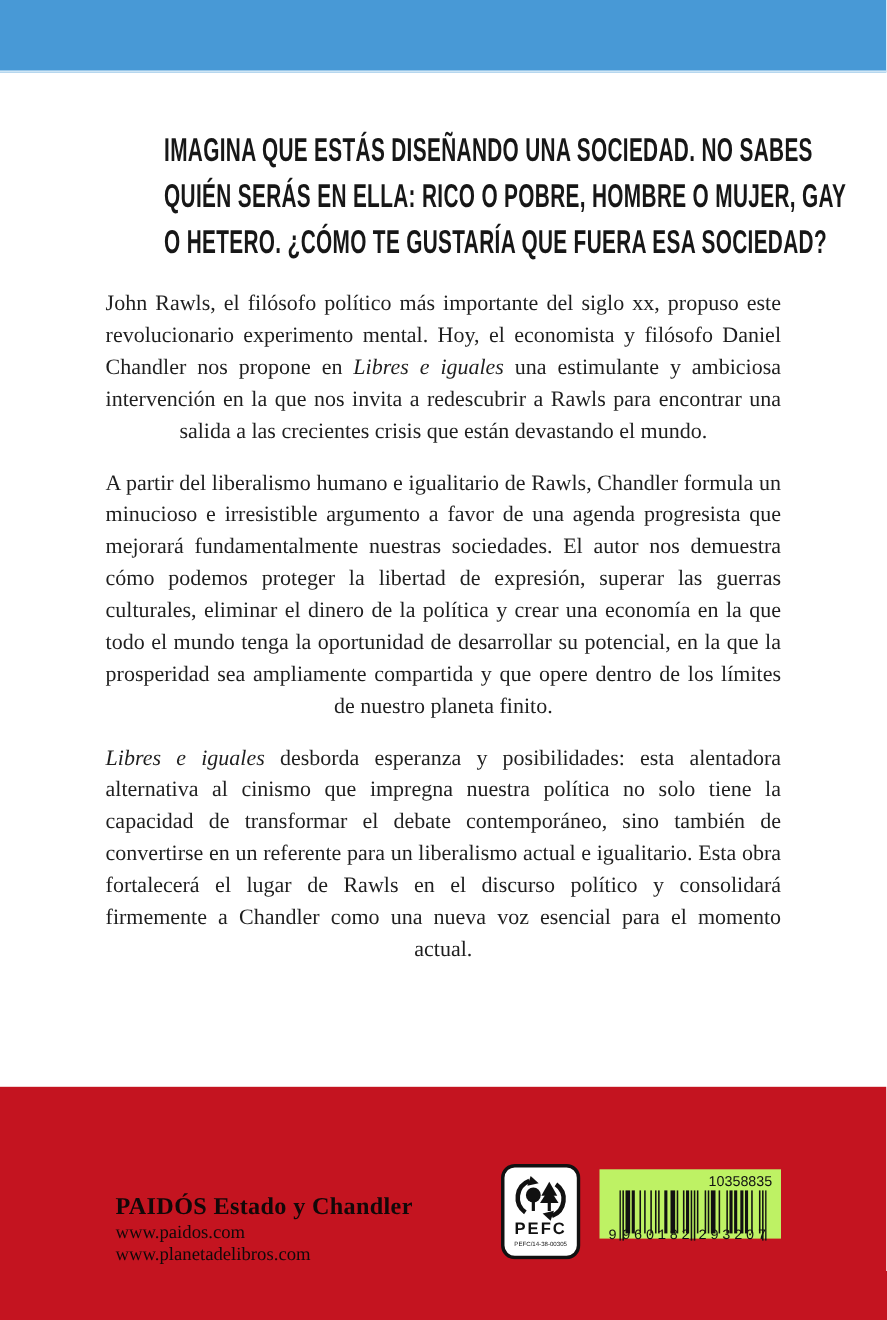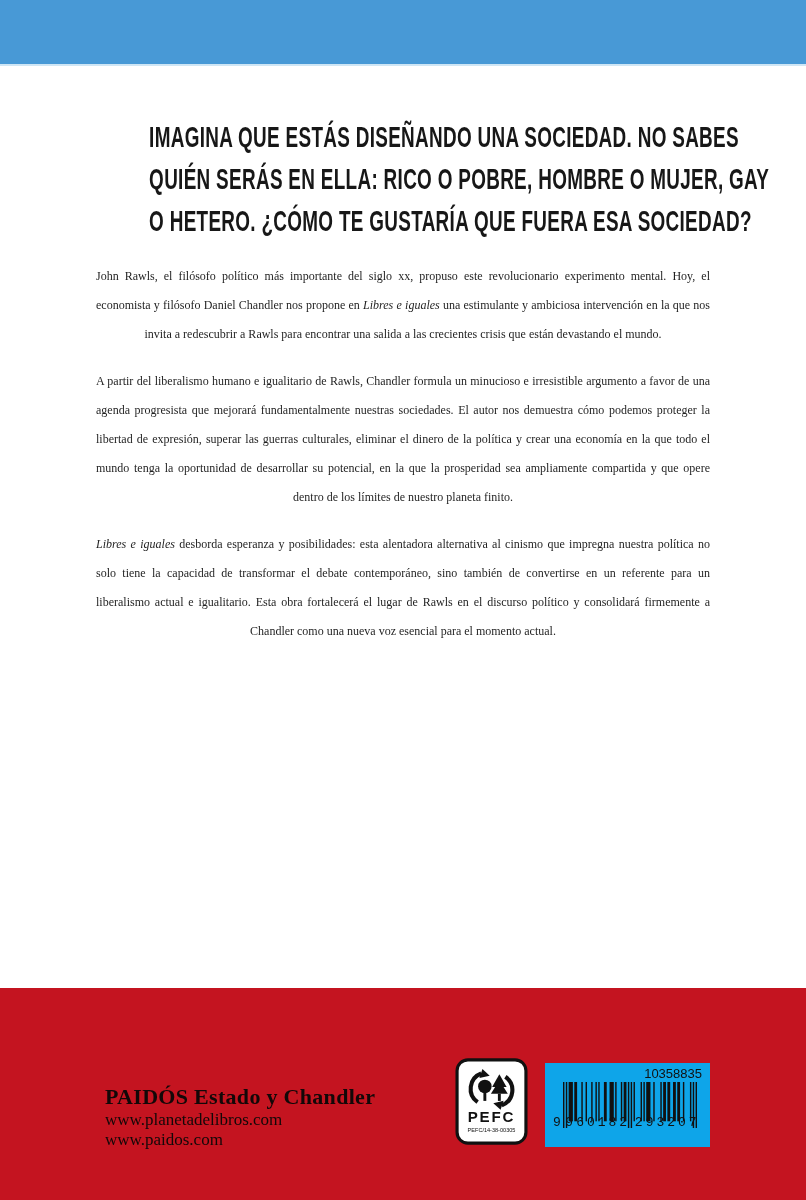--- a/index.html
+++ b/index.html
@@ -37,21 +37,21 @@
     line-height:42px;
     letter-spacing:0.5px;
     color:#171717;
   }
   .headline .hl{white-space:nowrap;}
   
   .bodycopy{
     width:614px;
     margin:20px auto 0 auto;
     color:#1f1f1f;
-    font-size:12px;
+    font-size:20px;
     line-height:29px;
     text-align:justify;
     text-align-last:center;
     -moz-text-align-last:center;
     hyphens:auto;
   }
   .bodycopy p{margin-bottom:18px;}
   .bodycopy em{font-style:italic;}
   
   .footband{
@@ -77,22 +77,22 @@
   }
   
   .pefc{
     position:absolute;left:455px;top:70px;
     width:73px;height:87px;border-radius:16px;
   }
   .pefc svg{display:block;width:100%;height:100%;}
   
   .barcode{
     position:absolute;left:545px;top:75px;
-    width:165px;height:84px;
-    background:#0ea5e9;
+    width:165px;height:63px;
+    background:#bef264;
     padding:3px 8px 2px 8px;
   }
   .barcode .sku{
     font-family:"Liberation Sans", sans-serif;
     font-size:13px;
     line-height:15px;
     text-align:right;
     color:#111;
   }
   .barcode .bars{
@@ -132,22 +132,22 @@
   <div class="bodycopy">
       <p><span>John Rawls, el filósofo político más importante del siglo xx, propuso este revolucionario experimento mental. Hoy, el economista y filósofo Daniel Chandler nos propone en </span><em>Libres e iguales</em><span> una estimulante y ambiciosa intervención en la que nos invita a redescubrir a Rawls para encontrar una salida a las crecientes crisis que están devastando el mundo.</span></p>
       <p><span>A partir del liberalismo humano e igualitario de Rawls, Chandler formula un minucioso e irresistible argumento a favor de una agenda progresista que mejorará fundamentalmente nuestras sociedades. El autor nos demuestra cómo podemos proteger la libertad de expresión, superar las guerras culturales, eliminar el dinero de la política y crear una economía en la que todo el mundo tenga la oportunidad de desarrollar su potencial, en la que la prosperidad sea ampliamente compartida y que opere dentro de los límites de nuestro planeta finito.</span></p>
       <p><em>Libres e iguales</em><span> desborda esperanza y posibilidades: esta alentadora alternativa al cinismo que impregna nuestra política no solo tiene la capacidad de transformar el debate contemporáneo, sino también de convertirse en un referente para un liberalismo actual e igualitario. Esta obra fortalecerá el lugar de Rawls en el discurso político y consolidará firmemente a Chandler como una nueva voz esencial para el momento actual.</span></p>
     </div>
 
   <div class="footband">
 
     <div class="imprint">
       <div class="imprint-title">PAIDÓS Estado y Chandler</div>
+      <div class="imprint-url">www.paidos.com</div>
       <div class="imprint-url">www.planetadelibros.com</div>
-      <div class="imprint-url">www.paidos.com</div>
     </div>
 
     <div class="pefc">
       <svg viewBox="0 0 60 72" xmlns="http://www.w3.org/2000/svg">
         <rect x="1.5" y="1.5" width="57" height="69" rx="9" fill="#ffffff" stroke="#111111" stroke-width="2.6"></rect>
         <g>
 
           <path d="M 18.5 36.5 A 13.5 13.5 0 0 1 21.5 12.8" fill="none" stroke="#111" stroke-width="3.4"></path>
           <polygon points="22.5,9.2 28.5,14.6 20.0,16.6" fill="#111"></polygon>
           <path d="M 41.5 15.5 A 13.5 13.5 0 0 1 38.5 39.2" fill="none" stroke="#111" stroke-width="3.4"></path>

